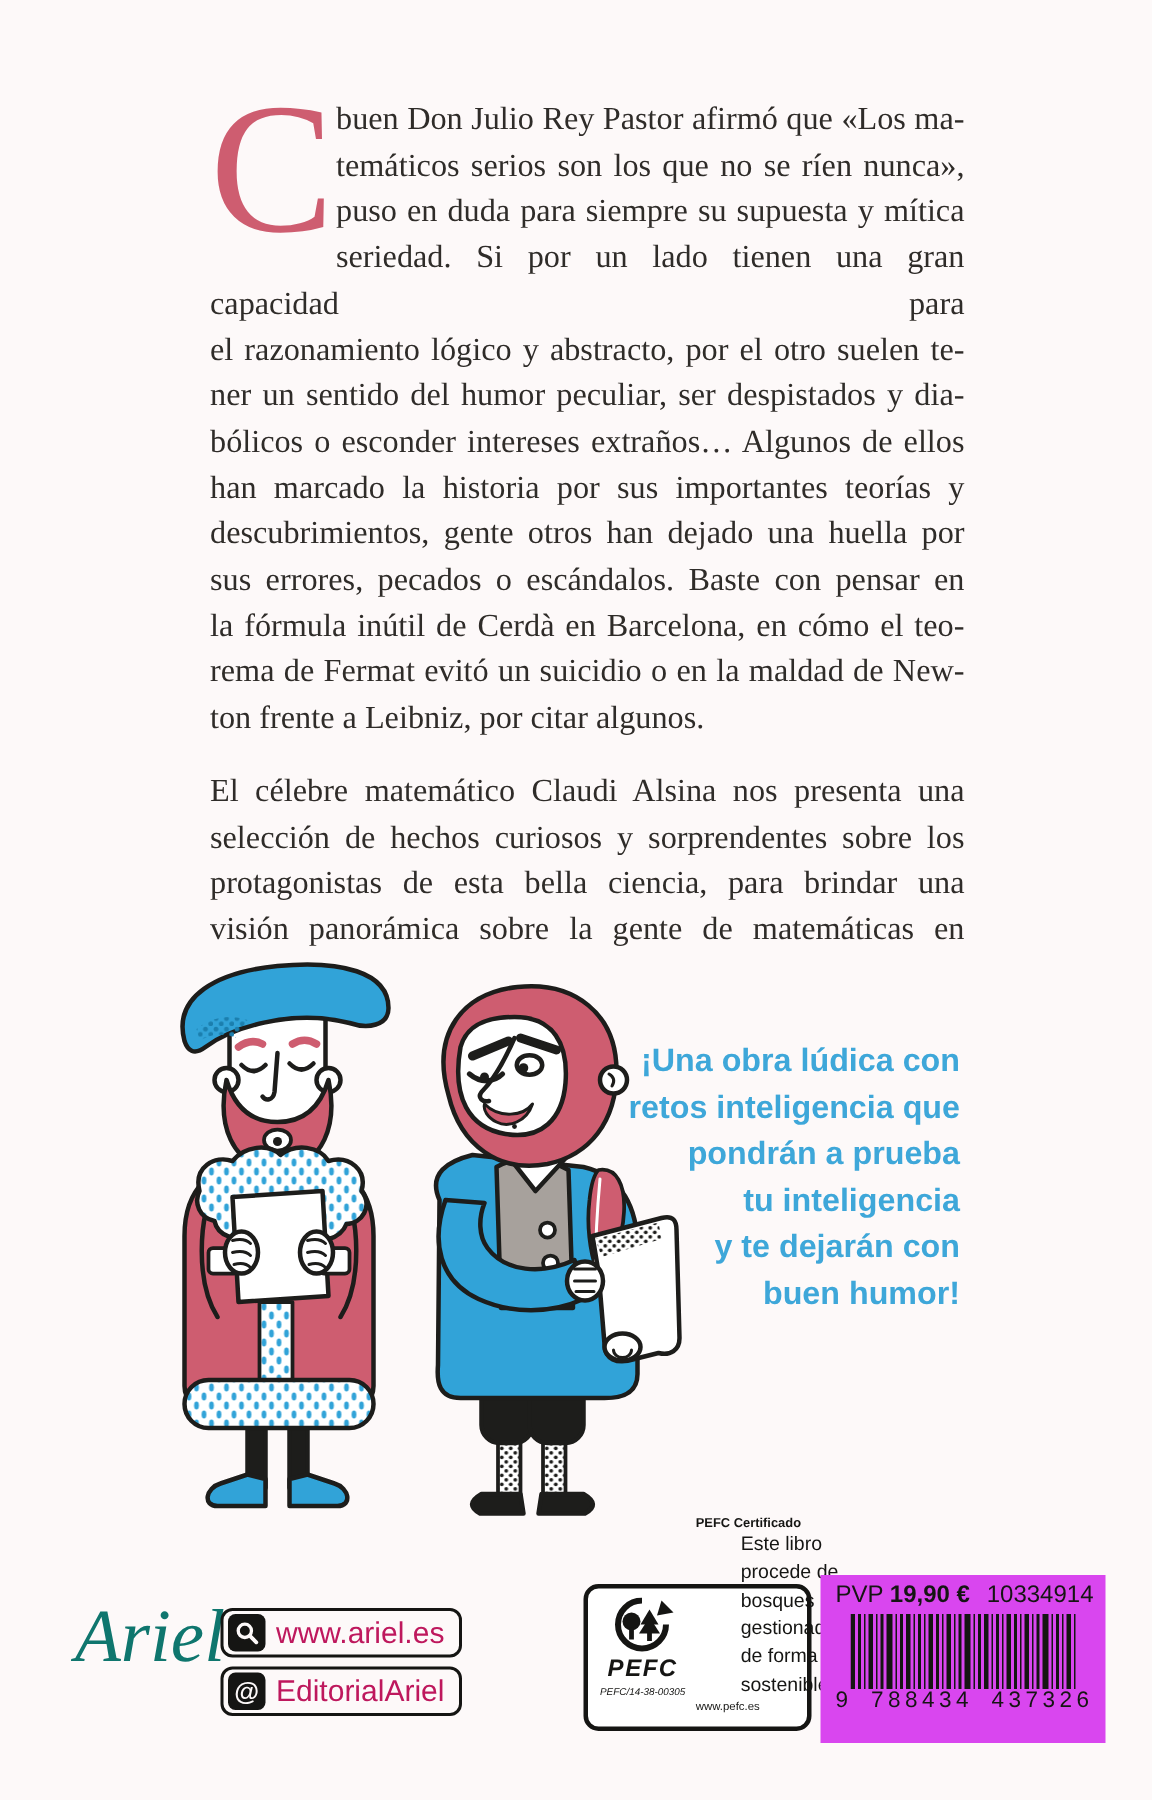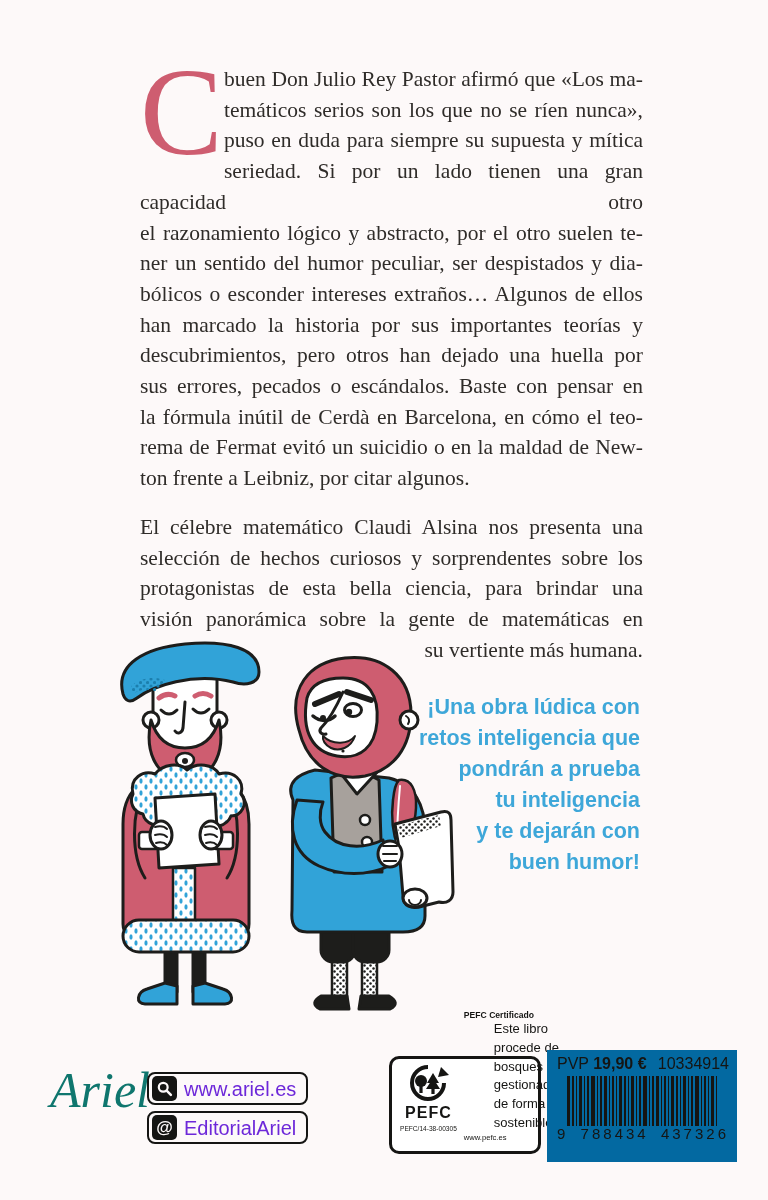--- a/index.html
+++ b/index.html
@@ -33,76 +33,75 @@
   .ariel-logo { position:absolute; left:50px; top:1064px;
                 font:italic 50px/52px "Liberation Serif",serif; color:#0f766e; }
   .badges { position:absolute; left:147px; top:1072px; display:flex;
             flex-direction:column; gap:6px; }
   .badge { display:flex; align-items:center; gap:7px; border:2.5px solid #151513;
            border-radius:8px; padding:2px 10px 2px 3px; width:max-content;
            background:transparent; }
   .badge .sq { width:25px; height:25px; background:#151513; border-radius:5px;
                display:flex; align-items:center; justify-content:center;
                color:#fdf9f9; font:700 17px/17px "Liberation Sans",sans-serif; }
-  .badge .lbl { font:20px/22px "Liberation Sans","DejaVu Sans",sans-serif; color:#6d28d9; }
+  .badge .lbl { font:20px/22px "Liberation Sans","DejaVu Sans",sans-serif; color:#be185d; }
 
   .pefc-box { position:absolute; left:389px; top:1056px; width:152px; height:98px;
               background:#fff; border:3px solid #151513; border-radius:10px;
               display:flex; padding:6px 6px 5px 8px; gap:7px;
               font-family:"Liberation Sans",sans-serif; color:#151513; }
-  .pefc-left { width:62px; display:flex; flex-direction:column; align-items:center; }
+  .pefc-left { width:62px; display:flex; flex-direction:column; align-items:center;font-style:italic; }
   .pefc-name { font-weight:700; font-size:16px; letter-spacing:1px; margin-top:1px; }
   .pefc-code { font-size:6.6px; margin-top:3px; white-space:nowrap; }
   .pefc-right { flex:1; display:flex; flex-direction:column; justify-content:flex-end;
                 padding:3px 0 4px 0; }
   .pefc-cert { font-weight:700; font-size:8.6px; }
   .pefc-desc { font-size:13px; line-height:1.45;margin-left:30px; }
   .pefc-url  { font-size:7.6px; }
 
   .price-box { position:absolute; left:547px; top:1050px; width:190px; height:112px;
-               background:#0369a1; padding:5px 8px 3px 10px;
+               background:#d946ef; padding:5px 8px 3px 10px;
                font-family:"Liberation Sans","DejaVu Sans",sans-serif; color:#151513; }
   .price-row { display:flex; justify-content:space-between; align-items:baseline;
                font-size:16px; }
   .price-row b { font-weight:700; }
   .bars { display:block; margin:3px 0 0 10px; }
   .ean { display:flex; justify-content:space-between; width:172px; margin-left:0;
          font-size:15px; letter-spacing:3px; margin-top:-1px; }
 </style>
 </head>
 <body>
 
 <div class="cover">
 
   <div class="text-col">
     <div class="p1">
       <span class="dropcap">C</span>
       <div>
           <div class="line">buen Don Julio Rey Pastor afirmó que «Los ma-</div>
           <div class="line">temáticos serios son los que no se ríen nunca»,</div>
           <div class="line">puso en duda para siempre su supuesta y mítica</div>
-          <div class="line">seriedad. Si por un lado tienen una gran capacidad otro</div>
+          <div class="line">seriedad. Si por un lado tienen una gran capacidad para</div>
           <div class="line">el razonamiento lógico y abstracto, por el otro suelen te-</div>
           <div class="line">ner un sentido del humor peculiar, ser despistados y dia-</div>
           <div class="line">bólicos o esconder intereses extraños… Algunos de ellos</div>
           <div class="line">han marcado la historia por sus importantes teorías y</div>
-          <div class="line">descubrimientos, pero otros han dejado una huella por</div>
+          <div class="line">descubrimientos, gente otros han dejado una huella por</div>
           <div class="line">sus errores, pecados o escándalos. Baste con pensar en</div>
           <div class="line">la fórmula inútil de Cerdà en Barcelona, en cómo el teo-</div>
           <div class="line">rema de Fermat evitó un suicidio o en la maldad de New-</div>
           <div class="line last">ton frente a Leibniz, por citar algunos.</div>
         </div>
     </div>
     <div class="p2">
       <div>
           <div class="line">El célebre matemático Claudi Alsina nos presenta una</div>
           <div class="line">selección de hechos curiosos y sorprendentes sobre los</div>
           <div class="line">protagonistas de esta bella ciencia, para brindar una</div>
           <div class="line">visión panorámica sobre la gente de matemáticas en</div>
-          <div class="line last">su vertiente más humana.</div>
         </div>
     </div>
   </div>
 
   <div class="quote">
       <div class="line">¡Una obra lúdica con</div>
       <div class="line">retos inteligencia que</div>
       <div class="line">pondrán a prueba</div>
       <div class="line">tu inteligencia</div>
       <div class="line">y te dejarán con</div>

